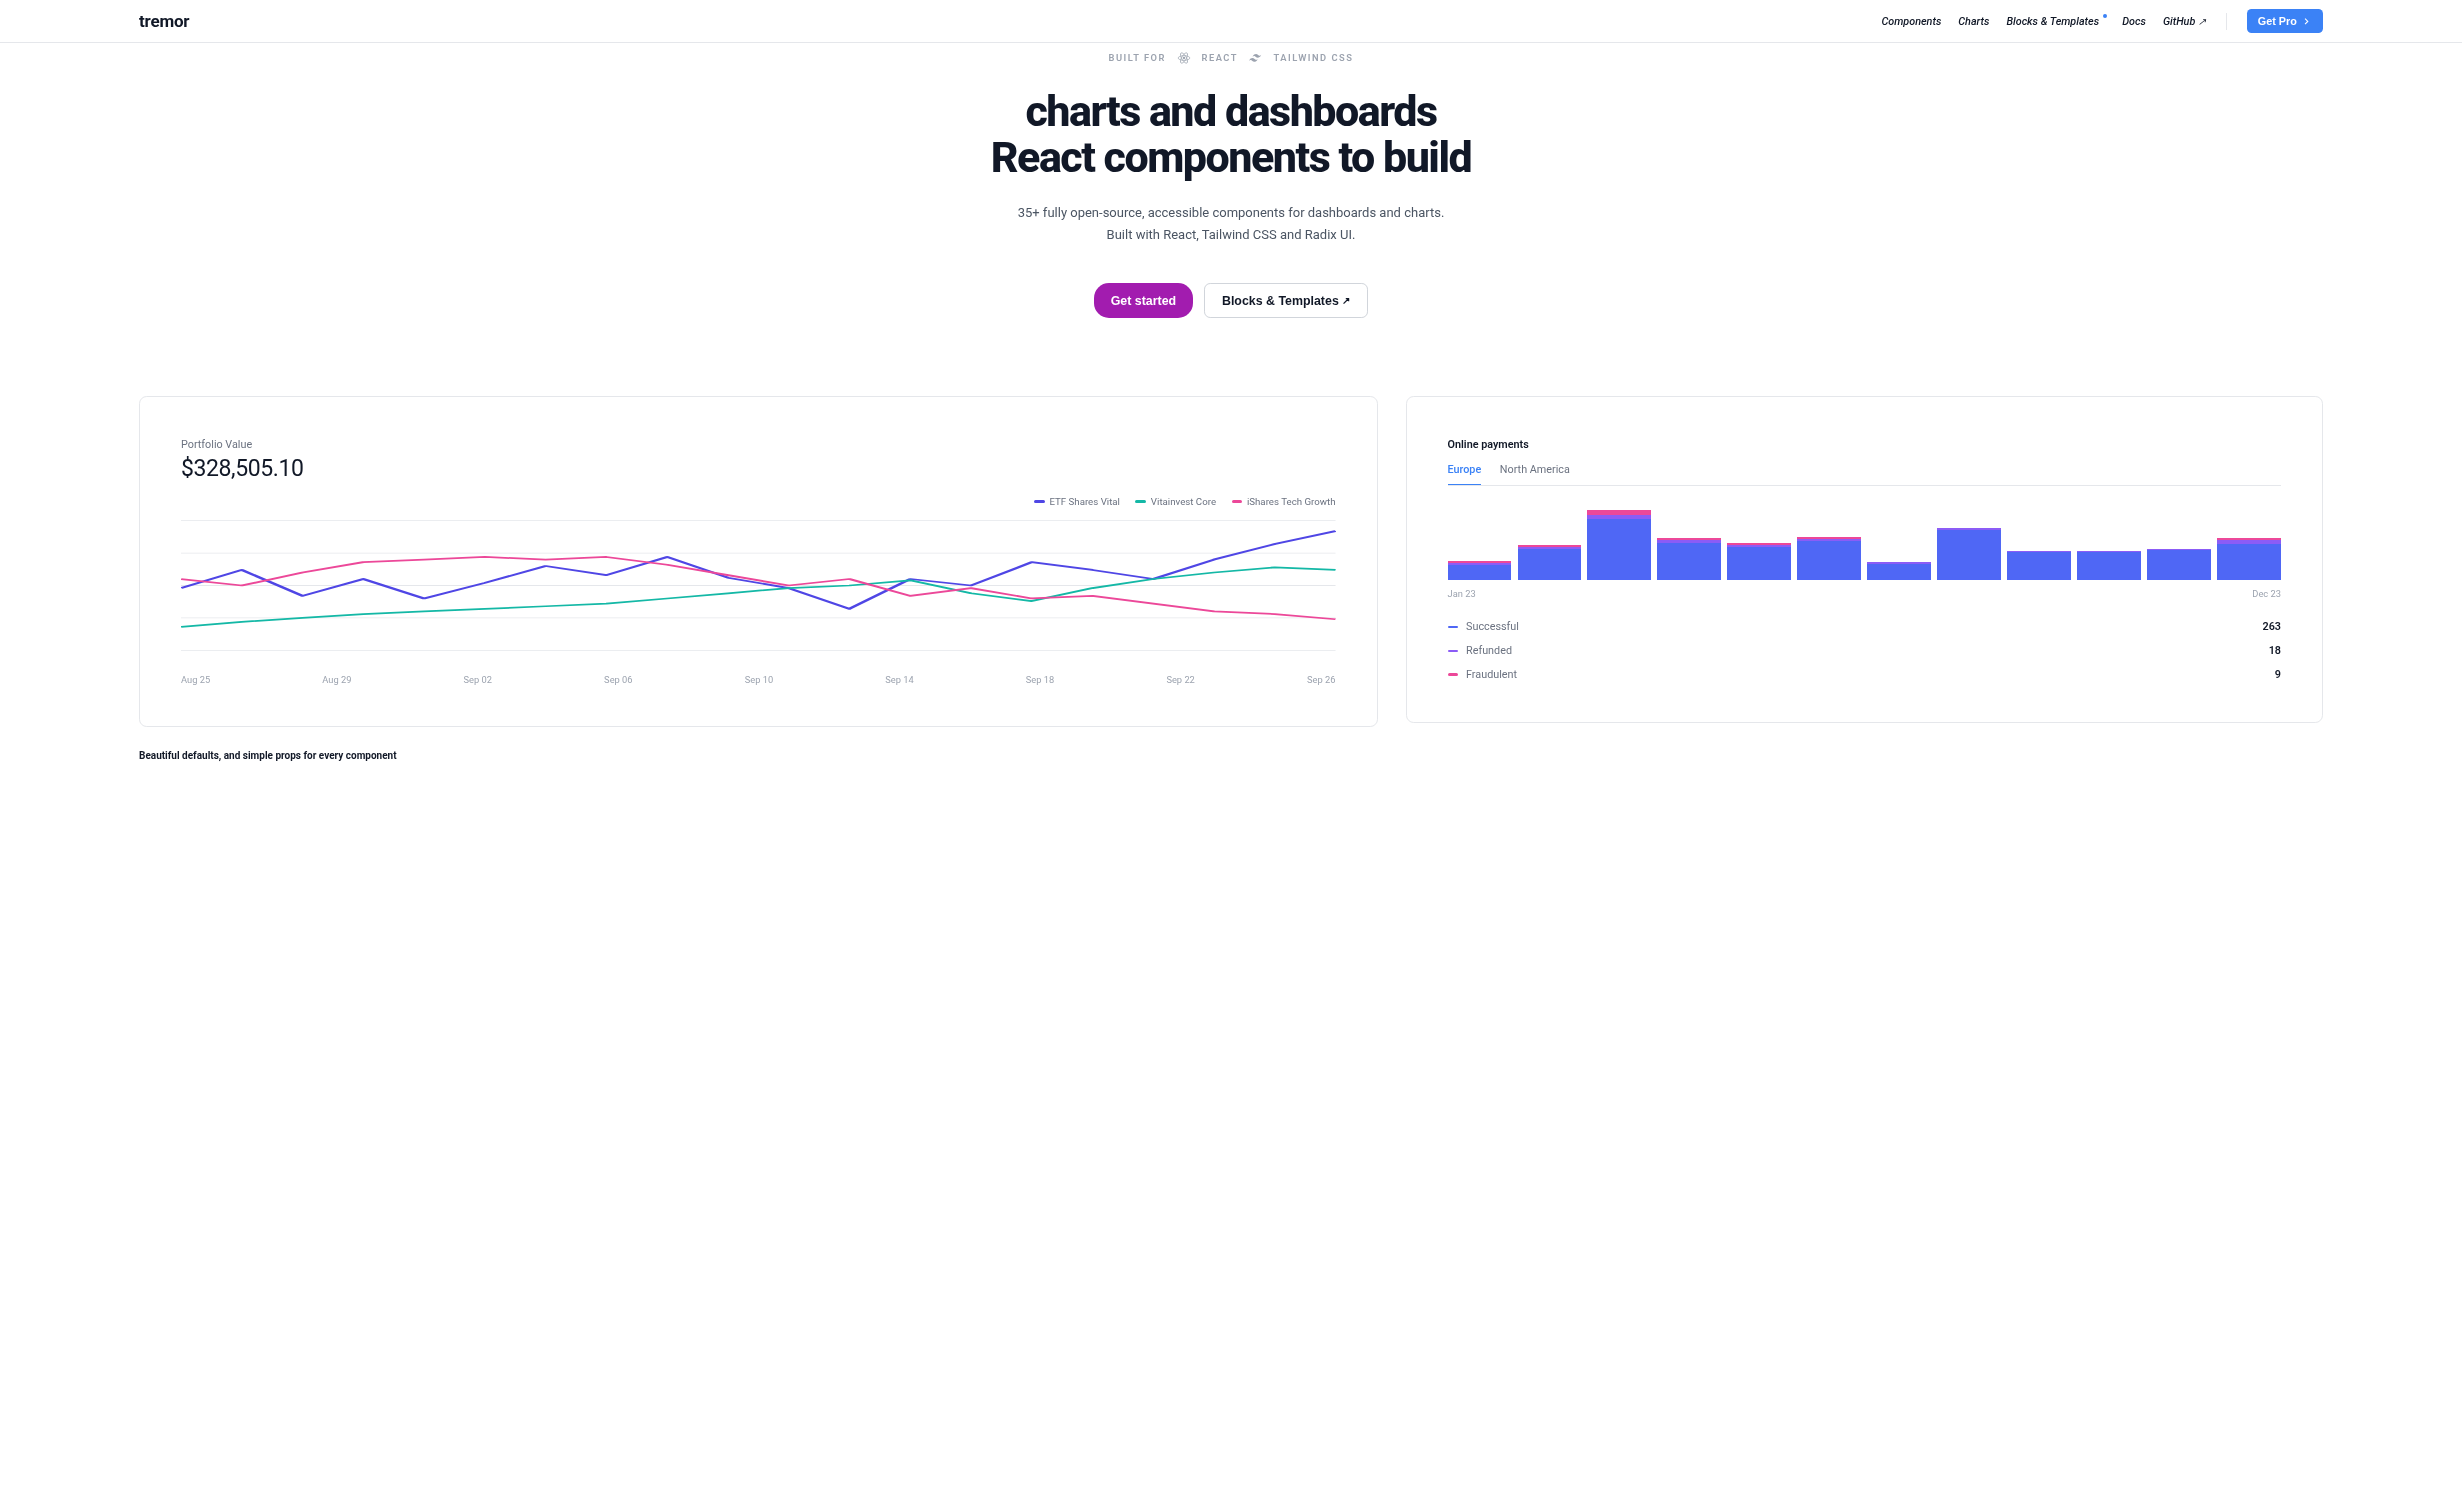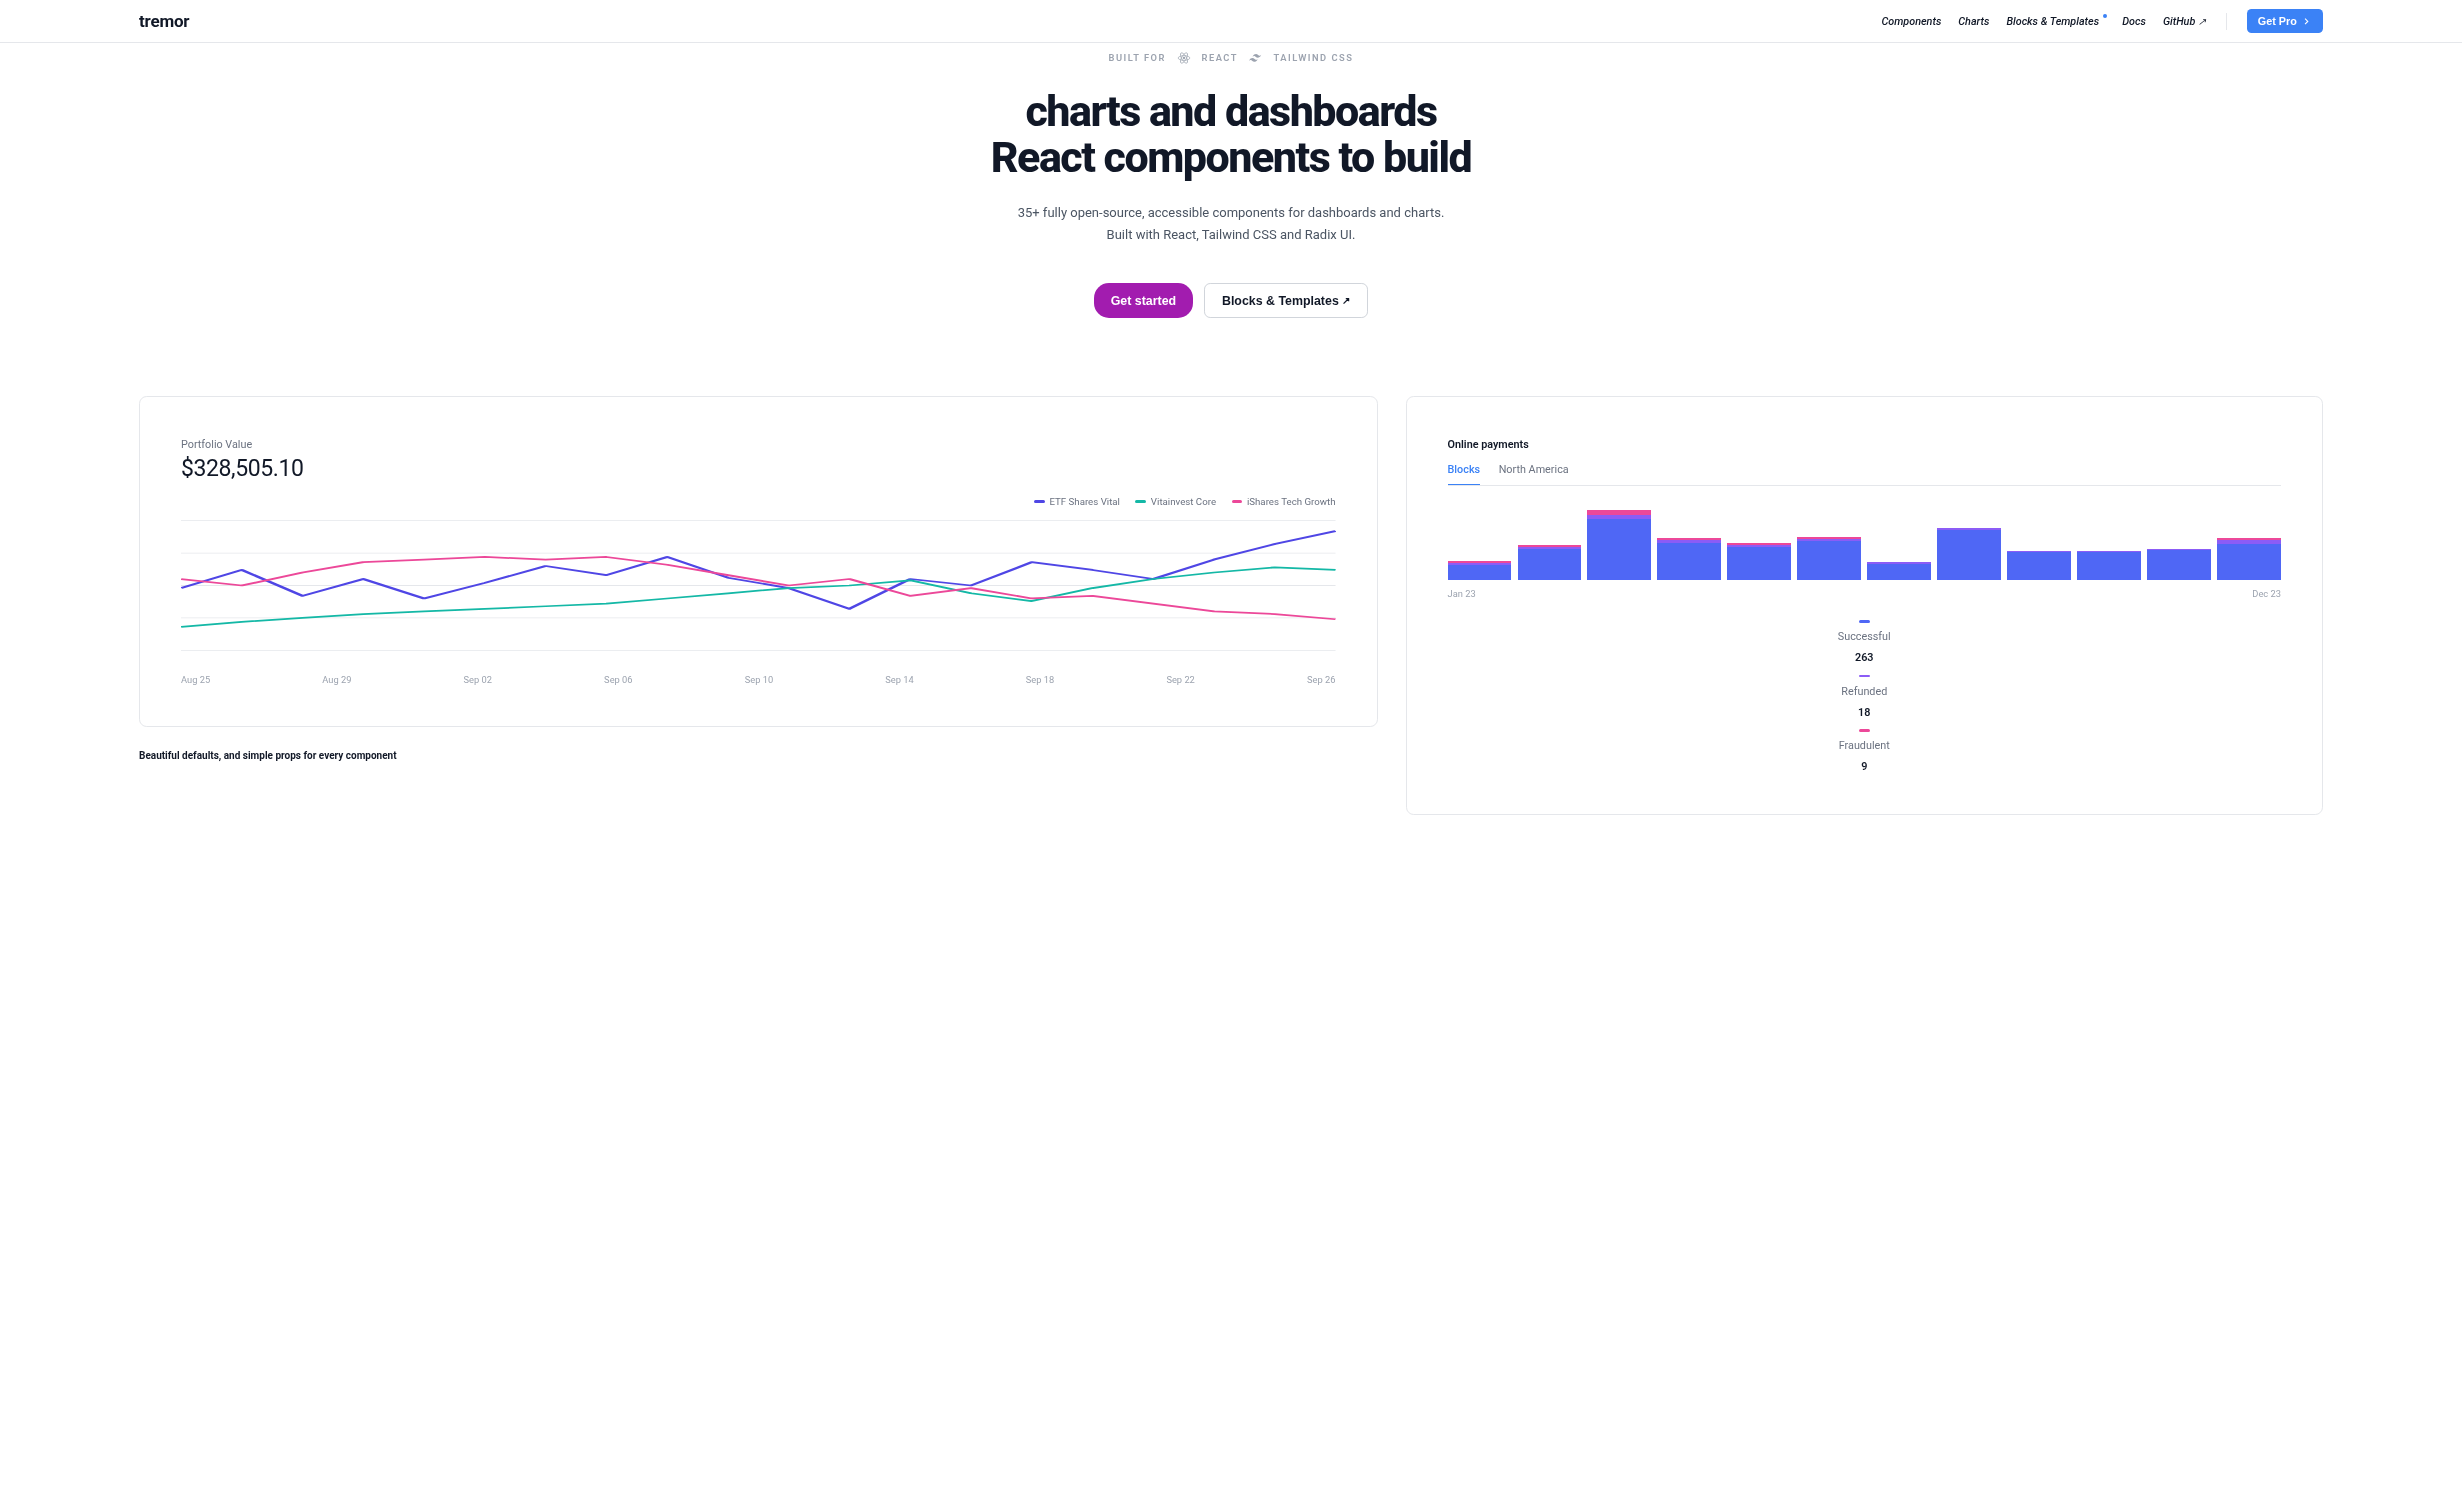--- a/index.html
+++ b/index.html
@@ -46,21 +46,21 @@
 .op-title { font-size: 10.8px; font-weight: 600; color: #111827; }
 .tabs { display: flex; gap: 18.6px; border-bottom: 0.8px solid #e5e7eb; margin-top: 12.4px; }
 .tab { font-size: 10.8px; padding-bottom: 7.7px; cursor: pointer; color: #6b7280; }
 .tab.active { color: #3b82f6; border-bottom: 1.5px solid #3b82f6; font-weight: 500; }
 .bar-chart { display: flex; align-items: flex-end; gap: 6.2px; height: 74px; margin-top: 20px; }
 .bar-group { flex: 1; display: flex; flex-direction: column; justify-content: flex-end; position: relative; }
 .stack { display: flex; flex-direction: column; }
 .stack div { width: 100%; }
 .bar-xaxis { display: flex; justify-content: space-between; font-size: 9.3px; color: #9ca3af; margin-top: 7.7px; }
 .stats { margin-top: 21.7px; display: flex; flex-direction: column; gap: 10.8px; }
-.stat-row { display: flex; align-items: center; gap: 7.7px; font-size: 10.8px; flex-direction: column; }
+.stat-row { display: flex; align-items: center; gap: 7.7px; font-size: 10.8px; }
 .stat-sw { width: 10.8px; height: 2.3px; border-radius: 1.5px; }
 .stat-label { color: #6b7280; flex: 1; }
 .stat-val { font-weight: 600; color: #111827; }
 </style>
 </head>
 <body>
 
 <header class="header">
   <div class="logo">tremor</div>
   <nav class="nav">
@@ -159,21 +159,21 @@
           <span>Sep 26</span>
         </div>
     </div>
     <div class="left-caption">Beautiful defaults, and simple props for every component</div>
   </div>
 
   <div class="right-col">
     <div class="card">
       <div class="op-title">Online payments</div>
       <div class="tabs">
-        <div class="tab active">Blocks</div>
+        <div class="tab active">Europe</div>
         <div class="tab">North America</div>
       </div>
       <div class="bar-chart" id="bar-chart">
           <div class="bar-group">
             <div class="stack">
               <div style="height: 1.5px; background: rgb(236, 72, 153);"></div>
               <div style="height: 2.2px; background: rgb(139, 92, 246);"></div>
               <div style="height: 15px; background: rgb(79, 103, 245);"></div>
             </div>
           </div>

